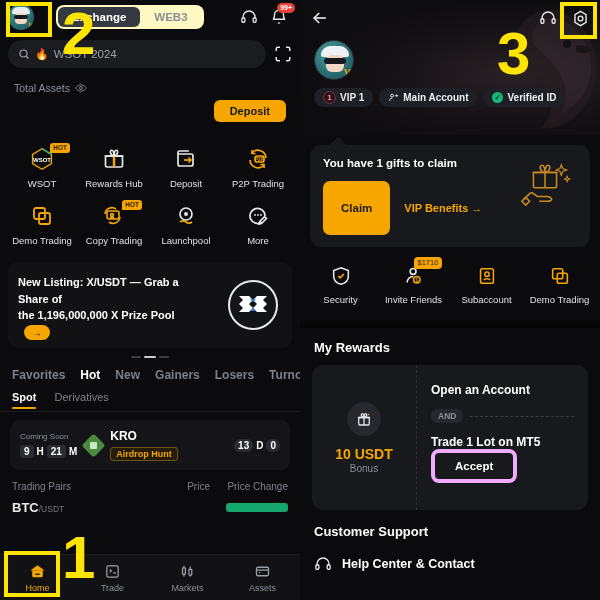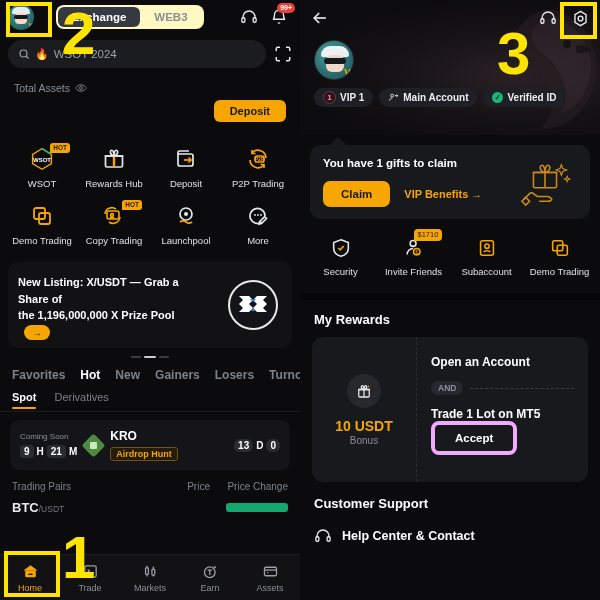--- a/index.html
+++ b/index.html
@@ -191,21 +191,21 @@
     margin:10px 10px 0 10px; background:#18191d; border-radius:11px; padding:12px 13px; position:relative;
   }
   .gift-card:before {
     content:""; position:absolute; left:22px; top:-6px; width:12px; height:12px;
     background:#18191d; transform:rotate(45deg); border-radius:2px;
   }
   .gift-title { font-size:11.5px; font-weight:700; }
   .gift-actions { display:flex; align-items:center; gap:14px; margin-top:12px; }
   .claim-btn {
     background:#f7a600; color:#1a1a1a; border:none; border-radius:7px;
-    padding:7px 18px; font-size:11.5px; font-weight:700;
+    padding:21px 18px; font-size:11.5px; font-weight:700;
   }
   .vip-benefits { color:#f7a600; font-size:11px; font-weight:700; }
   .gift-img { position:absolute; right:16px; top:12px; width:58px; height:52px; }
 
   .r-quick { display:flex; padding:16px 4px 0 4px; }
   .r-qcell { flex:1; text-align:center; position:relative; }
   .r-qico { height:26px; display:flex; align-items:center; justify-content:center; position:relative; }
   .r-qlabel { font-size:9.5px; color:#dfe2e6; margin-top:5px; }
   .money-badge {
     position:absolute; top:-6px; left:50%; margin-left:0px; background:#f7a600; color:#2a1c00;
@@ -514,30 +514,20 @@
               <path d="M7 4v3M7 16v3"></path>
               <rect x="14" y="9" width="4" height="8" rx="1"></rect>
               <path d="M16 5v4M16 17v2"></path>
             </svg>
         </div>
         <span>Markets</span>
       </div>
       <div>
         <div class="bi">
           <svg width="17" height="17" viewBox="0 0 24 24" fill="none" stroke="#9aa0a8" stroke-width="1.8">
-              <circle cx="11" cy="13" r="7.5"></circle>
-              <path d="M8 10h6M11 10v7"></path>
-              <path d="M18 4.5v3M16.5 6h3"></path>
-            </svg>
-        </div>
-        <span>Earn</span>
-      </div>
-      <div>
-        <div class="bi">
-          <svg width="17" height="17" viewBox="0 0 24 24" fill="none" stroke="#9aa0a8" stroke-width="1.8">
               <rect x="3.5" y="6" width="17" height="12" rx="2"></rect>
               <path d="M3.5 10h17"></path>
               <circle cx="8" cy="13.5" r="1" fill="#9aa0a8" stroke="none"></circle>
             </svg>
         </div>
         <span>Assets</span>
       </div>
     </div>
   </div>
 

